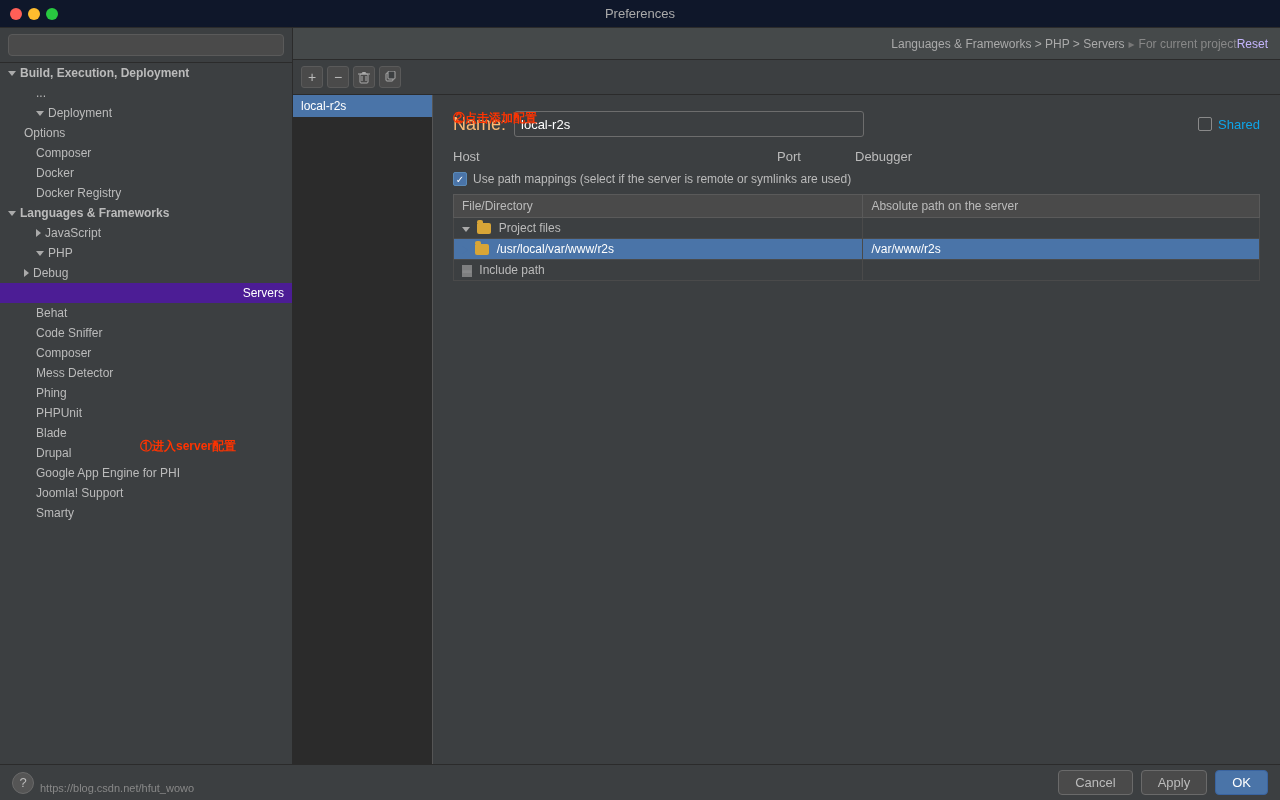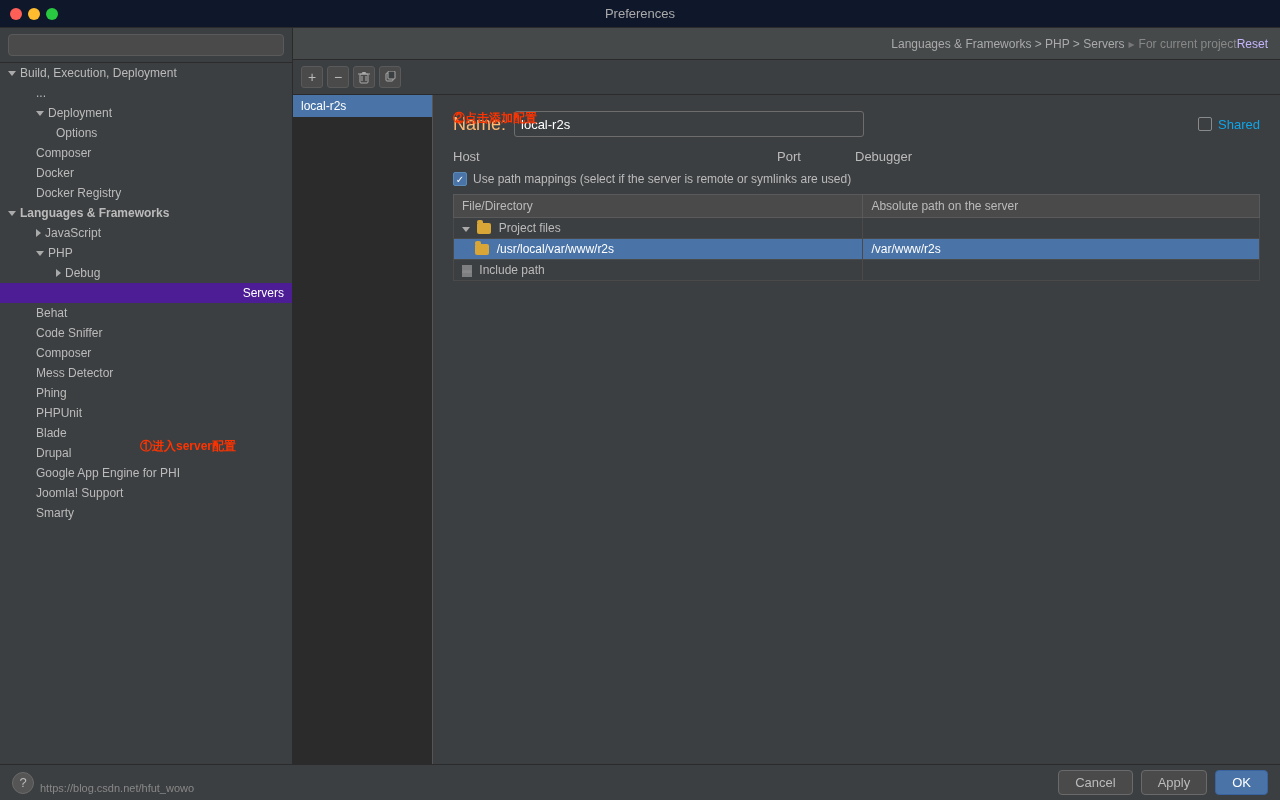--- a/index.html
+++ b/index.html
@@ -81,21 +81,21 @@
       cursor: pointer;
       white-space: nowrap;
       font-size: 12px;
       color: #bbbbbb;
       display: flex;
       align-items: center;
     }
     .sidebar-item.selected { background: #4c1d95; color: #ffffff; justify-content: flex-end; }
     .sidebar-item.indent1 { padding-left: 24px; }
     .sidebar-item.indent2 { padding-left: 36px; }
-    .sidebar-item.indent3 { padding-left: 56px; }
+    .sidebar-item.indent3 { padding-left: 24px; }
     .sidebar-group {
       display: flex;
       align-items: center;
       gap: 4px;
     }
     .triangle {
       display: inline-block;
       width: 0; height: 0;
       border-style: solid;
     }
@@ -401,21 +401,21 @@
 </div>
 
 <div class="main-content">
 
   <div class="sidebar">
     <div class="sidebar-search">
       <input type="text" placeholder="" style="">
     </div>
     <div class="sidebar-scroll">
 
-      <div class="sidebar-item indent1" style="padding-left:8px; font-weight:normal; color:#bbb; font-size:12px;">
+      <div class="sidebar-item indent1" style="padding-left:8px; font-weight:bold; color:#bbb; font-size:12px;">
         <span class="sidebar-group">
           <span class="triangle down"></span>
           <span style="font-size:12px;">Build, Execution, Deployment</span>
         </span>
       </div>
       <div class="sidebar-item indent2">
         <span>...</span>
       </div>
       <div class="sidebar-item indent2">
         <span class="sidebar-group">

